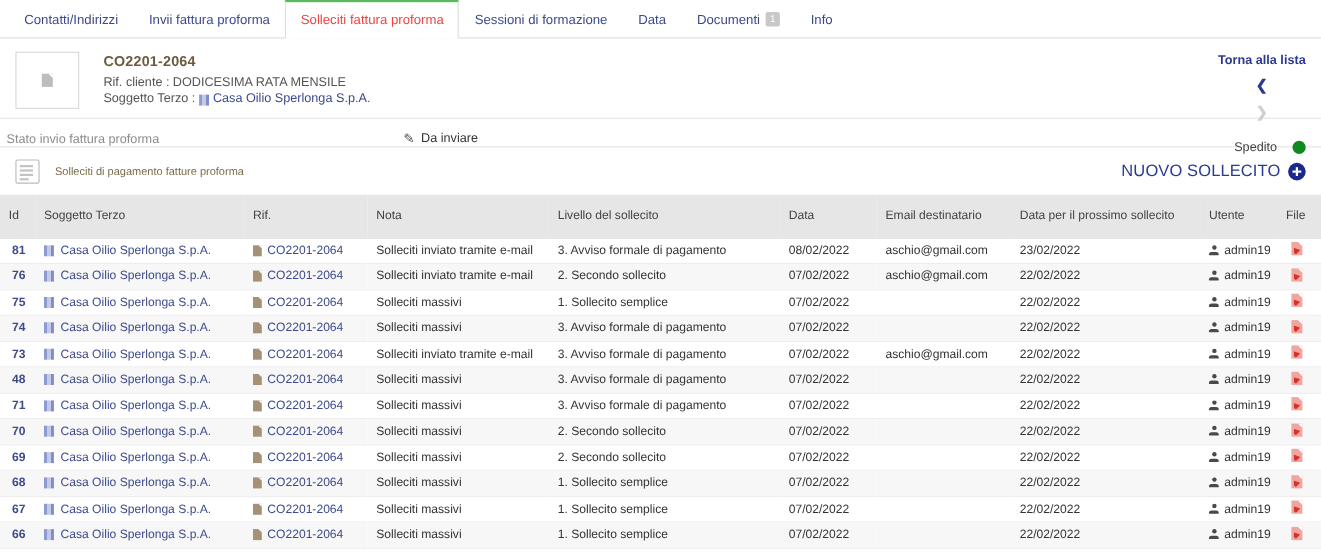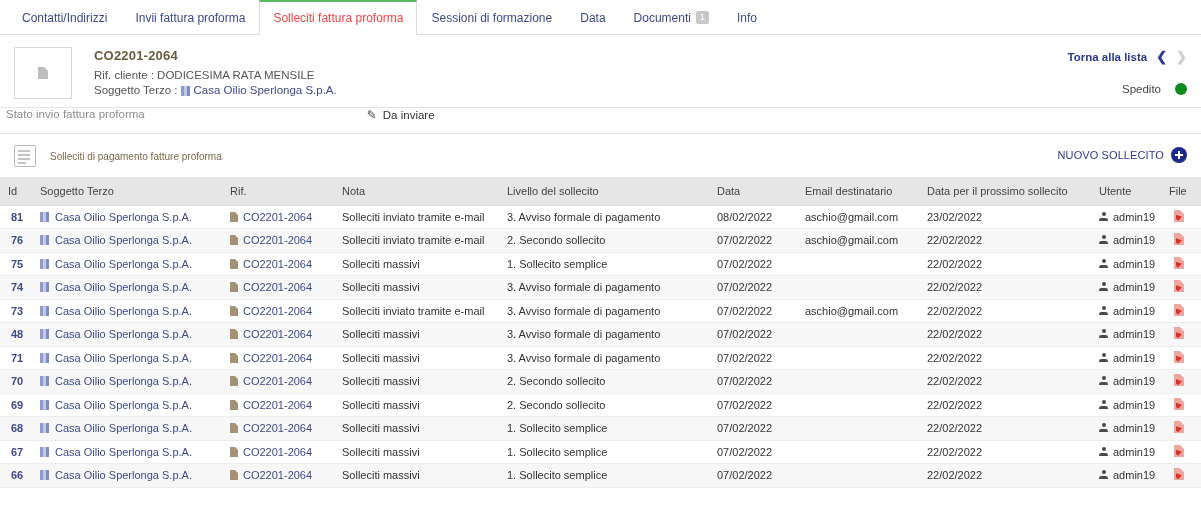--- a/index.html
+++ b/index.html
@@ -119,41 +119,42 @@
     text-align: right;
   }
   .back-row {
     display: flex;
     align-items: center;
     justify-content: space-between;
     gap: 9px;
     font-size: 11.5px;
     font-weight: bold;
     color: #2b3a8f;
+    flex-direction: column;
   }
   .chev { font-size: 13px; font-weight: bold; color: #2b3a8f; }
   .chev.dis { color: #cfcfcf; }
   .status-row {
     margin-top: 19px;
     display: flex;
     align-items: center;
     justify-content: flex-end;
     gap: 14px;
     font-size: 11.5px;
     color: #444;
   }
   .dot { width: 12px; height: 12px; border-radius: 50%; background: #0f8a21; display:inline-block; }
 
   
   .statebar {
     border-top: 1px solid #e4e4e4;
     border-bottom: 1px solid #e4e4e4;
     height: 27px;
     display: flex;
-    align-items: flex-start;
+    align-items: flex-end;
     padding-left: 6px;
     font-size: 11.5px;
     color: #8d8d8d;
     background: #fff;
   }
   .statebar .value {
     margin-left: 222px;
     color: #333;
     display: flex;
     align-items: center;
@@ -191,21 +192,21 @@
     font-size: 10px;
     color: #7a6a49;
   }
   .new-btn {
     position: absolute;
     right: 14px;
     top: 13px;
     display: flex;
     align-items: center;
     gap: 7px;
-    font-size: 11px;
+    font-size: 15px;
     color: #2b3a8f;
     letter-spacing: .1px;
   }
   .plus {
     width: 16px; height: 16px;
     border-radius: 50%;
     background: #1b2a8a;
     position: relative;
     display: inline-block;
   }
@@ -216,21 +217,21 @@
   .plus::after { top: 4px; bottom: 4px; left: 7px; width: 2px; }
 
   
   table { width: 1201px; border-collapse: collapse; table-layout: fixed; }
   thead th {
     background: #e6e6e6;
     font-weight: normal;
     font-size: 11px;
     color: #444;
     text-align: left;
-    height: 28px;
+    height: 39px;
     padding: 0 0 0 8px;
     border-bottom: 1px solid #dcdcdc;
   }
   tbody td {
     height: 23.5px;
     font-size: 11px;
     color: #333;
     padding: 0 0 0 8px;
     border-bottom: 1px solid #ededed;
     white-space: nowrap;

